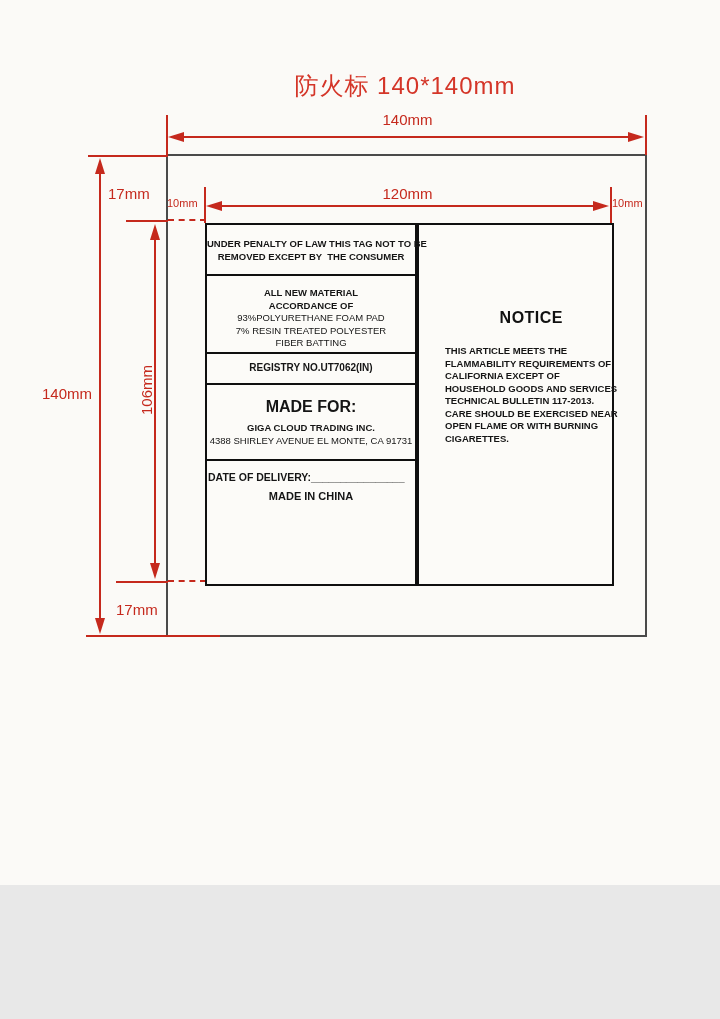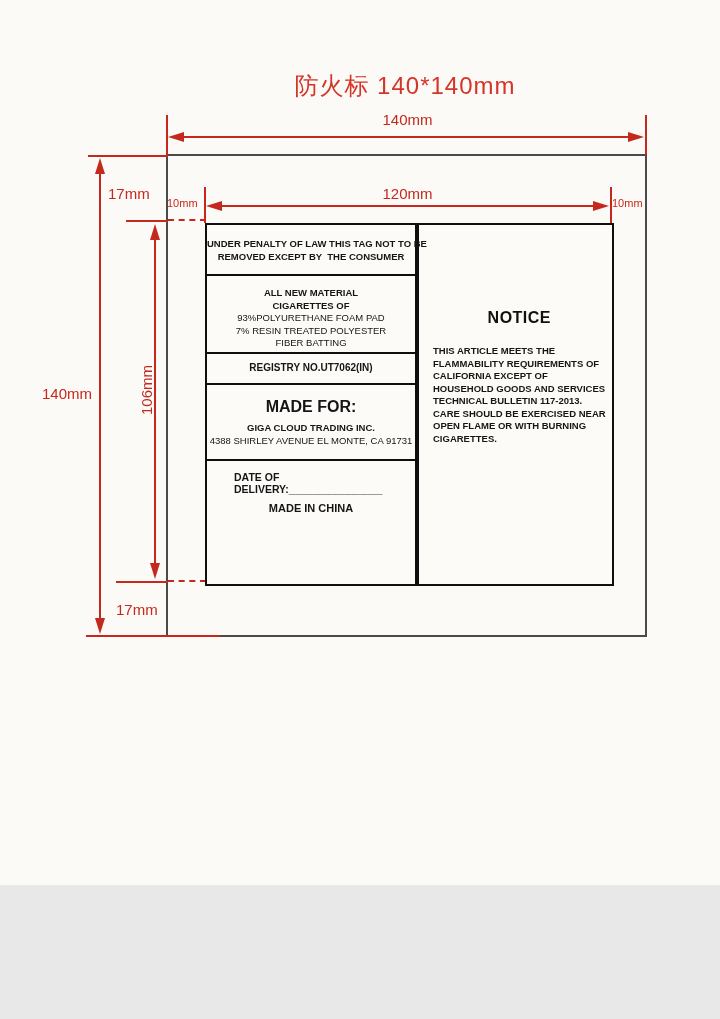--- a/index.html
+++ b/index.html
@@ -16,36 +16,36 @@
   .title{position:absolute;left:205px;top:70px;width:400px;text-align:center;
          color:var(--title-red);font-size:24px;font-weight:400;letter-spacing:1px;}
 
   .outer-box{position:absolute;left:166px;top:154px;width:481px;height:483px;
              border:2px solid var(--outer);background:transparent;}
 
   
   .label-box{position:absolute;left:205px;top:223px;width:409px;height:363px;
              border:2px solid var(--ink);display:flex;background:#fcfbf8;}
   .col-left{width:212px;border-right:4px solid var(--ink);display:flex;flex-direction:column;}
-  .col-right{flex:1;padding:84px 8px 0 14px;}
+  .col-right{flex:1;padding:84px 8px 0 26px;}
 
   .row{border-bottom:2px solid var(--ink);text-align:center;color:#151515;}
   .row:last-child{border-bottom:none;}
   .row .ln{font-size:9.5px;font-weight:700;line-height:12.5px;white-space:pre;}
   .row .ln.plain{font-weight:400;}
 
   .row-penalty{height:51px;padding-top:13px;}
   .row-material{height:78px;padding-top:11px;}
   .row-registry{height:31px;display:flex;align-items:center;justify-content:center;}
   .row-registry .ln{font-size:10px;}
   .row-cert{height:76px;padding-top:14px;}
   .row-madefor{height:76px;padding-top:15px;}
   .row-madefor .madefor{font-size:16px;font-weight:700;line-height:14px;margin-bottom:8px;}
   .row-date{flex:1;padding-top:10px;}
-  .row-date .date-line{text-align:left;padding-left:27px;font-size:10.5px;font-weight:700;}
+  .row-date .date-line{text-align:left;padding-left:1px;font-size:10.5px;font-weight:700;}
   .row-date .made-in{font-size:11px;font-weight:700;margin-top:7px;}
 
   .notice-heading{text-align:center;font-size:16px;font-weight:700;letter-spacing:.5px;color:#111;}
   .notice-body{margin-top:18px;text-align:left;}
   .notice-body .ln{font-size:9.5px;font-weight:700;line-height:12.5px;color:#151515;white-space:pre;}
 
   
   .hline{position:absolute;height:2px;background:var(--red);}
   .vline{position:absolute;width:2px;background:var(--red);}
   .hdash{position:absolute;height:0;border-top:2px dashed var(--red);}
@@ -106,21 +106,21 @@
   <div class="label-box">
     <div class="col-left">
 
       <section class="row row-penalty">
         <div class="ln">UNDER PENALTY OF LAW THIS TAG NOT TO BE</div>
         <div class="ln">REMOVED EXCEPT BY  THE CONSUMER</div>
       </section>
 
       <section class="row row-material">
         <div class="ln">ALL NEW MATERIAL</div>
-        <div class="ln">CIGARETTES OF</div>
+        <div class="ln">ACCORDANCE OF</div>
         <div class="ln plain">93%POLYURETHANE FOAM PAD</div>
         <div class="ln plain">7% RESIN TREATED POLYESTER</div>
         <div class="ln plain">FIBER BATTING</div>
       </section>
 
       <section class="row row-registry">
         <div class="ln">REGISTRY NO.UT7062(IN)</div>
       </section>
 
 

